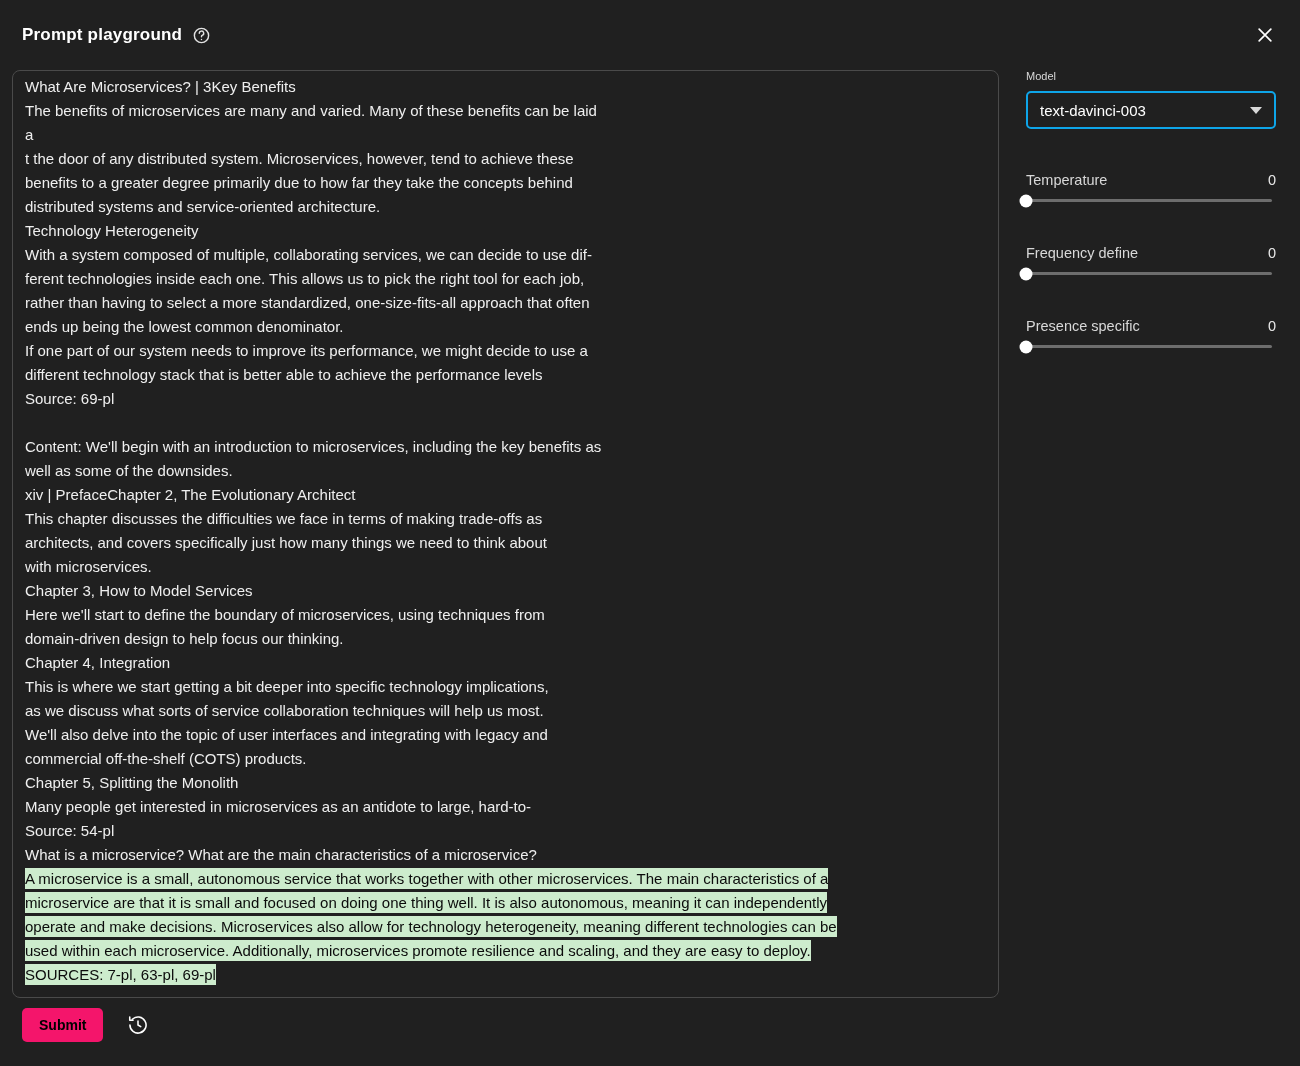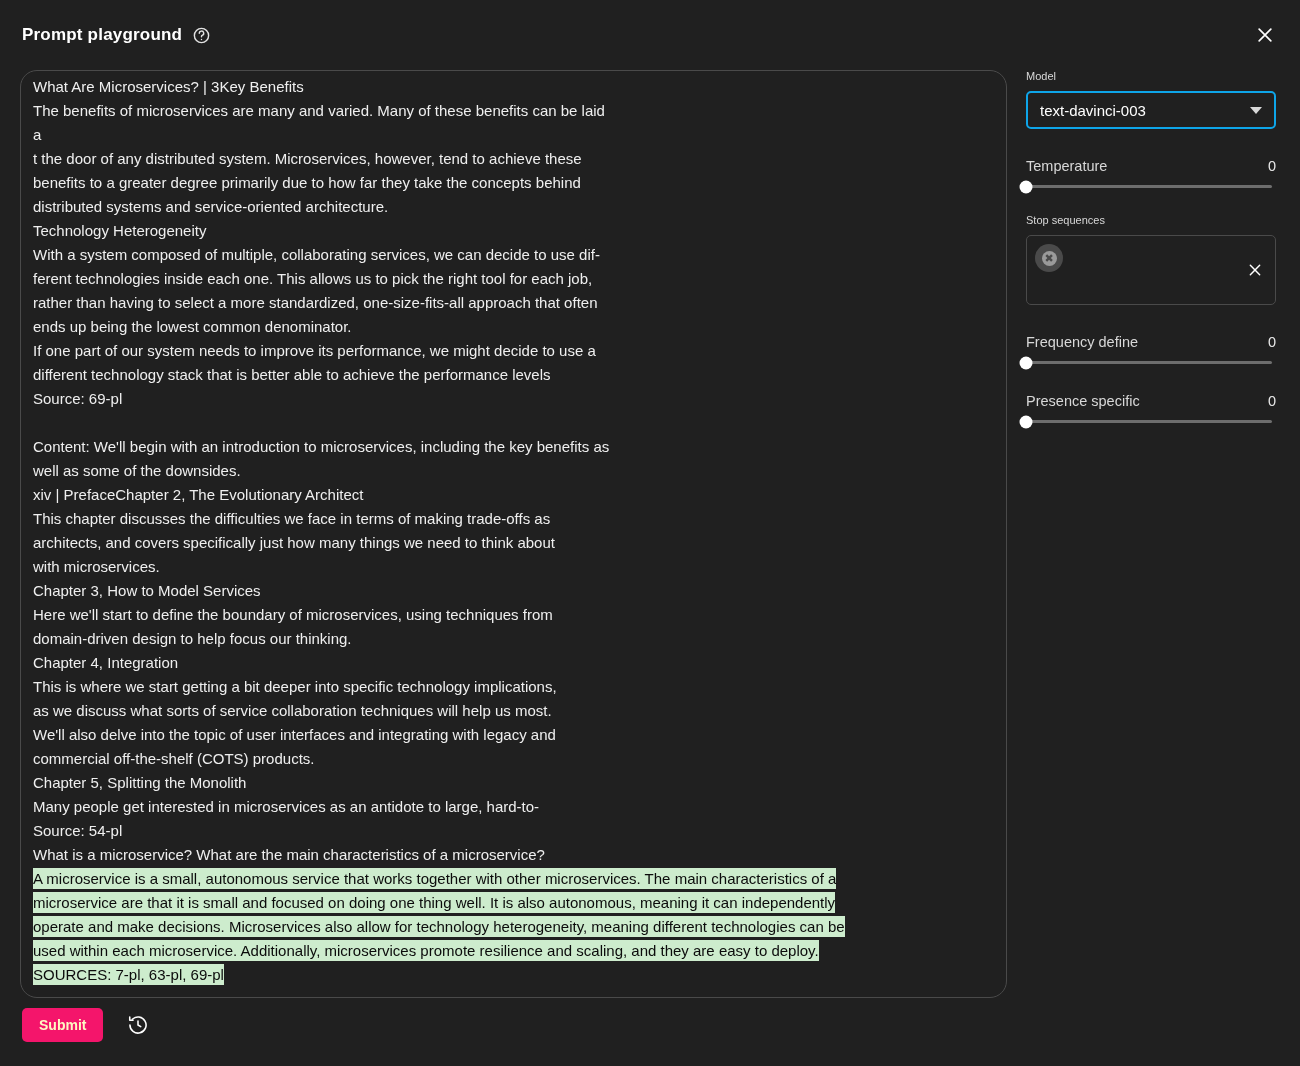--- a/index.html
+++ b/index.html
@@ -50,26 +50,26 @@
     display: flex;
     align-items: center;
     justify-content: center;
     color: #ffffff;
     cursor: pointer;
   }
 
   
   .editor-wrap {
     position: absolute;
-    left: 20px;
+    left: 12px;
     top: 70px;
     width: 987px;
     height: 928px;
     border: 1px solid #4a4a4a;
-    border-radius: 17px;
+    border-radius: 8px;
     background: #202020;
     overflow: hidden;
     cursor: text;
   }
   .editor-text {
     padding: 4px 12px 8px 12px;
     font-size: 15px;
     line-height: 24px;
     color: #efefef;
     white-space: pre-wrap;
@@ -89,21 +89,21 @@
   .actions {
     position: absolute;
     left: 22px;
     top: 1008px;
     display: flex;
     align-items: center;
     gap: 22px;
   }
   .submit-btn {
     background: #f4156b;
-    color: #fef9c3;
+    color: #000000;
     border: none;
     border-radius: 5px;
     font-family: "Liberation Sans", sans-serif;
     font-size: 14px;
     font-weight: bold;
     padding: 9px 17px;
     cursor: pointer;
   }
   .history-btn {
     width: 26px; height: 26px;
@@ -143,21 +143,21 @@
   }
   .caret {
     position: absolute;
     right: 12px;
     width: 0; height: 0;
     border-left: 6px solid transparent;
     border-right: 6px solid transparent;
     border-top: 7px solid #d9d9d9;
   }
 
-  .slider-group { margin-top: 29px; }
+  .slider-group { margin-top: 43px; }
   .slider-head {
     display: flex;
     justify-content: space-between;
     align-items: baseline;
     margin-bottom: 11px;
   }
   .slider-name { font-size: 14.5px; color: #d8d8d8; }
   .slider-value { font-size: 14.5px; color: #e8e8e8; }
   .track {
     position: relative;
@@ -274,33 +274,20 @@
       <div class="slider-head">
         <span class="slider-name">Temperature</span>
         <span class="slider-value">0</span>
       </div>
       <div class="track">
         <div class="fill" id="fill-temp" style="width: 0%;"></div>
         <div class="thumb" id="thumb-temp" style="left: 0%;"></div>
       </div>
     </div>
 
-    <div class="stop-group">
-      <div class="field-label">Stop sequences</div>
-      <div class="stop-box">
-        <div class="chip">
-          <span class="chip-x">✖</span>
-        </div>
-        <div class="stop-clear">
-          <svg width="16" height="16" viewBox="0 0 24 24" fill="none" stroke="currentColor" stroke-width="2.2" stroke-linecap="round">
-            <path d="M5 5 L19 19 M19 5 L5 19"></path>
-          </svg>
-        </div>
-      </div>
-    </div>
 
 
     <div class="slider-group">
       <div class="slider-head">
         <span class="slider-name">Frequency define</span>
         <span class="slider-value">0</span>
       </div>
       <div class="track">
         <div class="fill" id="fill-freq" style="width: 0%;"></div>
         <div class="thumb" id="thumb-freq" style="left: 0%;"></div>

